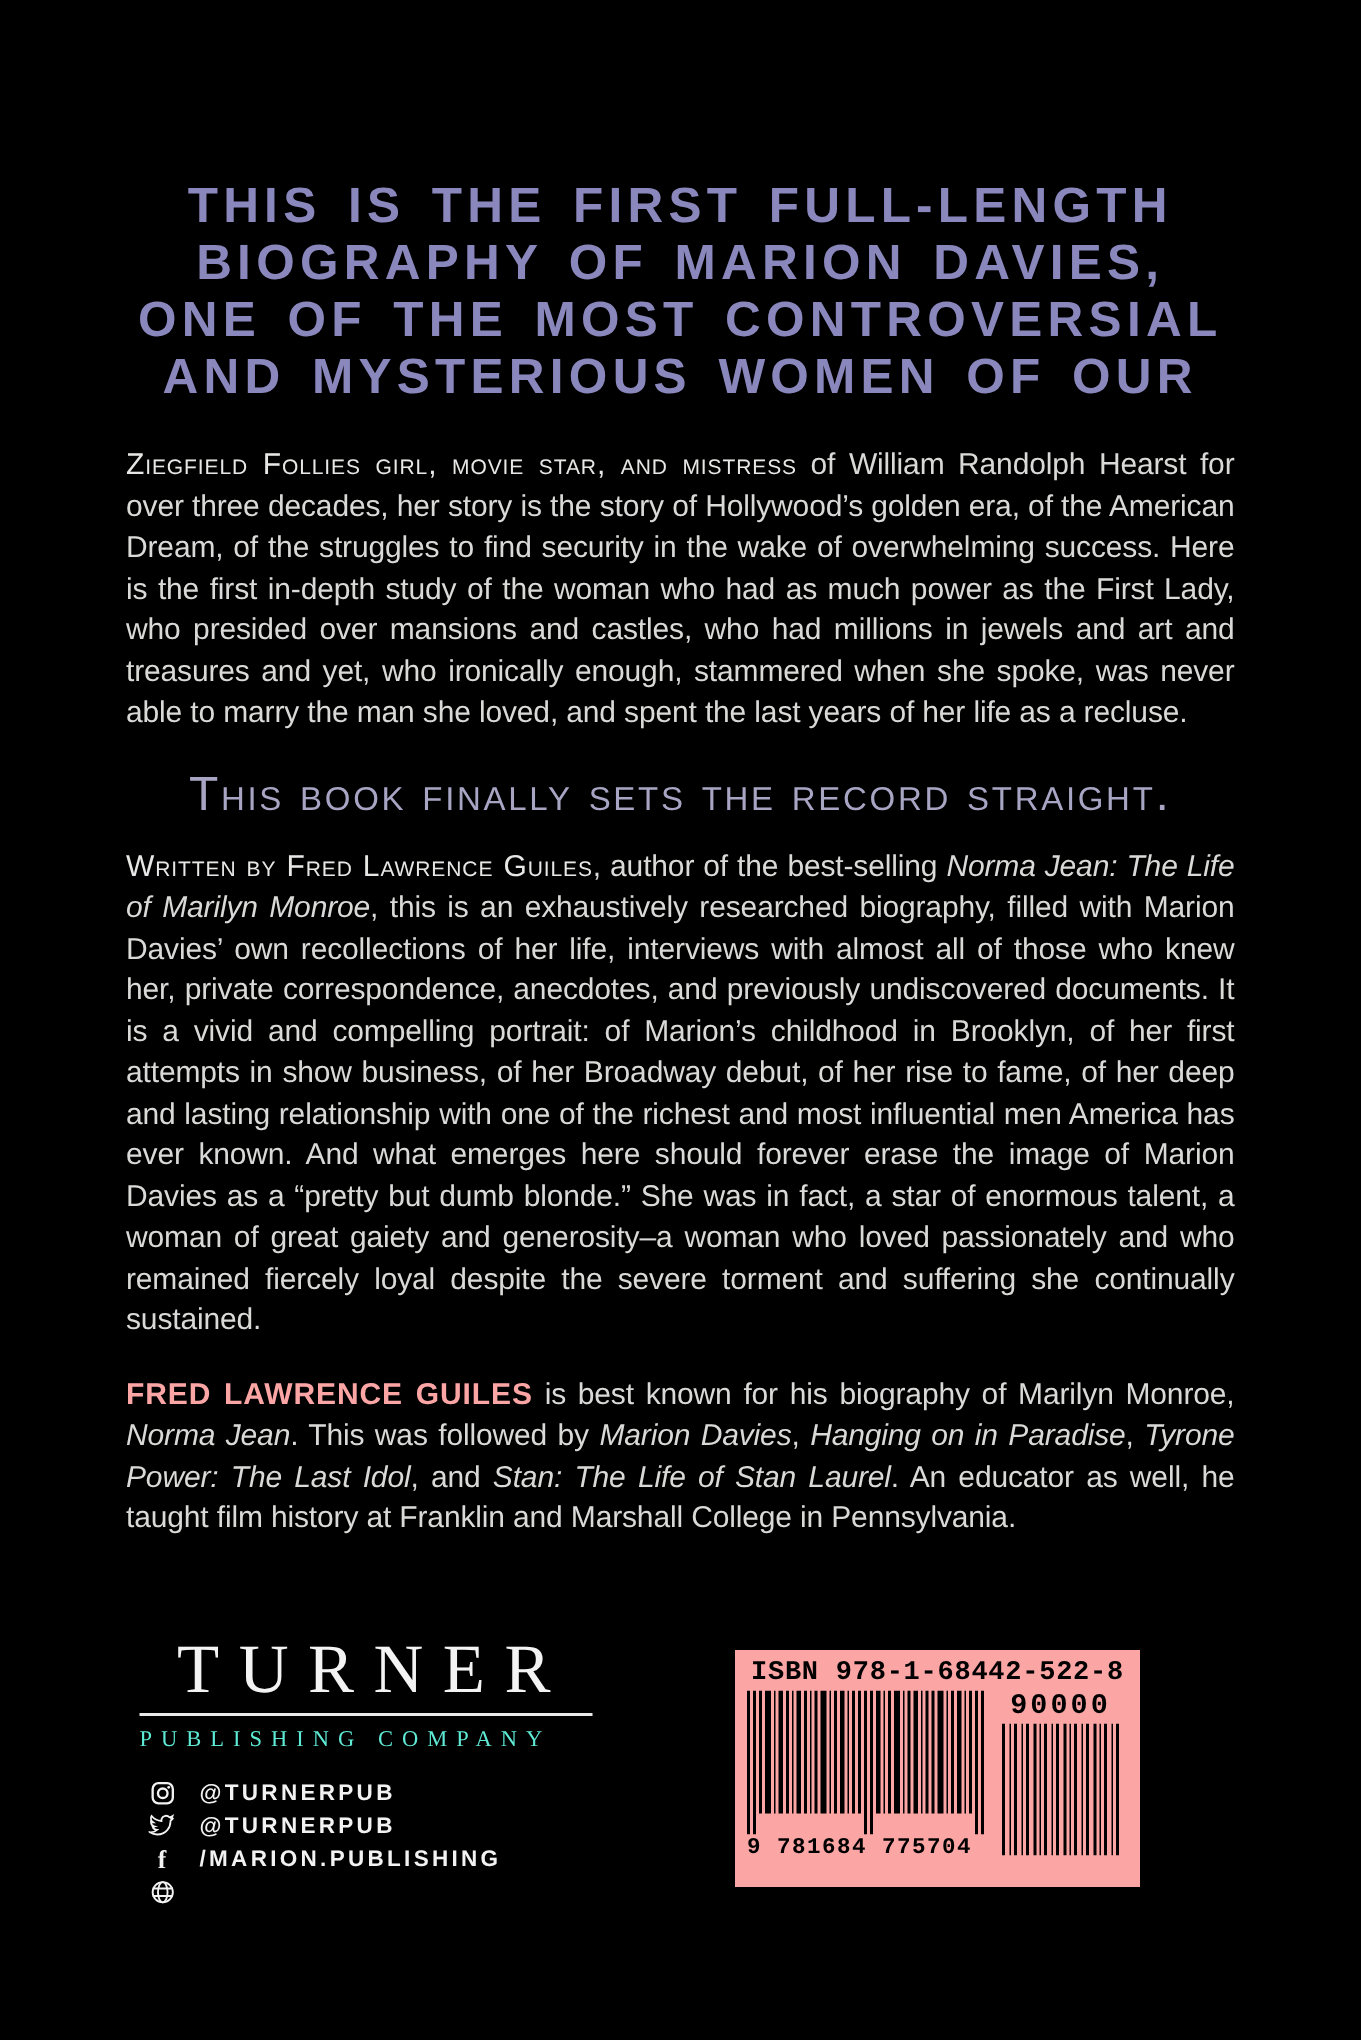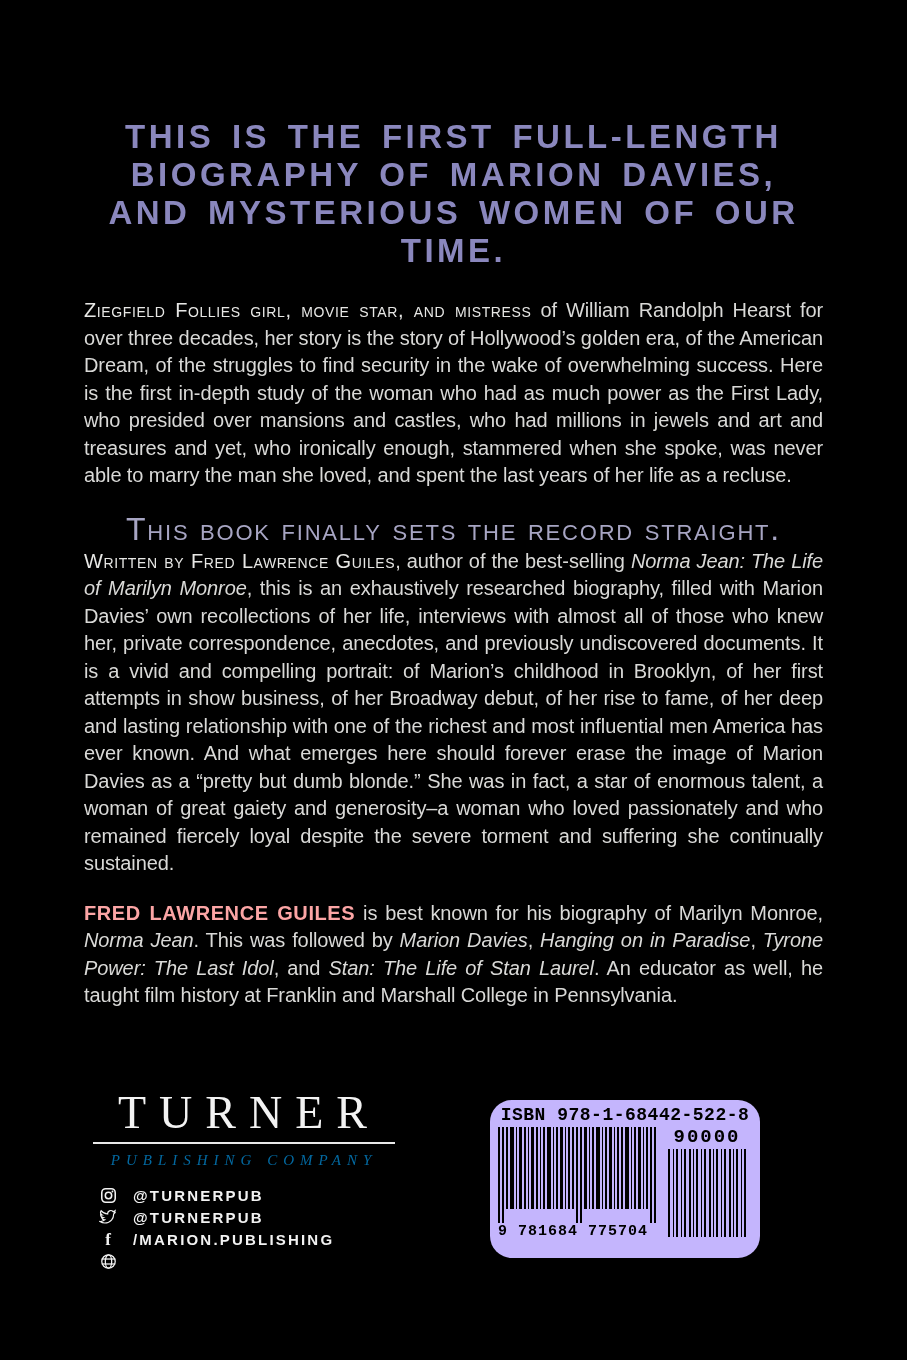--- a/index.html
+++ b/index.html
@@ -25,21 +25,21 @@
   
   .para{
     margin:0 84px;
     color:#d9d9d7;
     font-size:20px;
     line-height:27.5px;
     letter-spacing:-0.1px;
     text-align:justify;
   }
   .para.p1{margin-top:27px;}
-  .para.p2{}
+  .para.p2{margin-top:17px;}
   .para.bio{margin-top:22px;}
   .smallcaps{
     font-variant:small-caps;
     letter-spacing:0.6px;
     color:#e7e7e5;
   }
   .booktitle{font-style:italic;}
   .author-name{
     font-weight:700;
     color:#fca5a5;
@@ -73,24 +73,22 @@
   .logo-rule{
     height:0;
     border-bottom:2px solid #e9e9e9;
     margin-top:3px;
   }
   .logo-sub{
     margin-top:8px;
     font-family:"Liberation Serif", serif;
     font-size:15px;
     letter-spacing:6px;
-    text-align:center;
-    color:#0369a1;
+    color:#5eead4;
     white-space:nowrap;
-    font-style:italic;
   }
   .social{
     list-style:none;
     margin:15px 0 0 6px;
     padding:0;
   }
   .social li{
     display:flex;
     align-items:center;
     height:22px;
@@ -116,26 +114,25 @@
     font-weight:700;
     font-size:17px;
     line-height:17px;
     font-family:"Liberation Serif", serif;
   }
   
   .barcode-box{
     position:absolute;
     left:490px;top:1100px;
     width:270px;height:158px;
-    background:#c4b5fd;
+    background:#fca5a5;
     color:#000;
     font-family:"Liberation Mono", monospace;
     box-sizing:border-box;
     padding:5px 8px 4px 8px;
-    border-radius:22px;
   }
   .isbn-line{
     font-size:18px;
     font-weight:700;
     letter-spacing:0.5px;
     text-align:center;
     white-space:nowrap;
   }
   .bc-row{
     display:flex;
@@ -166,22 +163,22 @@
   .bc-right svg{display:block;margin-top:2px;}
 </style>
 </head>
 <body>
 
 <div class="cover">
 
   <div class="headline">
     <div>THIS IS THE FIRST FULL-LENGTH</div>
     <div>BIOGRAPHY OF MARION DAVIES,</div>
+    <div>ONE OF THE MOST CONTROVERSIAL</div>
     <div>AND MYSTERIOUS WOMEN OF OUR</div>
-    <div>TIME.</div>
   </div>
 
   <p class="para p1"><span class="smallcaps">Ziegfield Follies girl, movie star, and mistress</span><span> of William Randolph Hearst for over three decades, her story is the story of Hollywood’s golden era, of the American Dream, of the struggles to find security in the wake of overwhelming success. Here is the first in-depth study of the woman who had as much power as the First Lady, who presided over mansions and castles, who had millions in jewels and art and treasures and yet, who ironically enough, stammered when she spoke, was never able to marry the man she loved, and spent the last years of her life as a recluse.</span></p>
 
   <div class="tagline">This book finally sets the record straight.</div>
 
   <p class="para p2"><span class="smallcaps">Written by Fred Lawrence Guiles</span><span>, author of the best-selling </span><span class="booktitle">Norma Jean: The Life of Marilyn Monroe</span><span>, this is an exhaustively researched biography, filled with Marion Davies’ own recollections of her life, interviews with almost all of those who knew her, private correspondence, anecdotes, and previously undiscovered documents. It is a vivid and compelling portrait: of Marion’s childhood in Brooklyn, of her first attempts in show business, of her Broadway debut, of her rise to fame, of her deep and lasting relationship with one of the richest and most influential men America has ever known. And what emerges here should forever erase the image of Marion Davies as a “pretty but dumb blonde.” She was in fact, a star of enormous talent, a woman of great gaiety and generosity–a woman who loved passionately and who remained fiercely loyal despite the severe torment and suffering she continually sustained.</span></p>
 
   <p class="para bio"><span class="author-name">FRED LAWRENCE GUILES</span><span> is best known for his biography of Marilyn Monroe, </span><span class="booktitle">Norma Jean</span><span>. This was followed by </span><span class="booktitle">Marion Davies</span><span>, </span><span class="booktitle">Hanging on in Paradise</span><span>, </span><span class="booktitle">Tyrone Power: The Last Idol</span><span>, and </span><span class="booktitle">Stan: The Life of Stan Laurel</span><span>. An educator as well, he taught film history at Franklin and Marshall College in Pennsylvania.</span></p>
 

